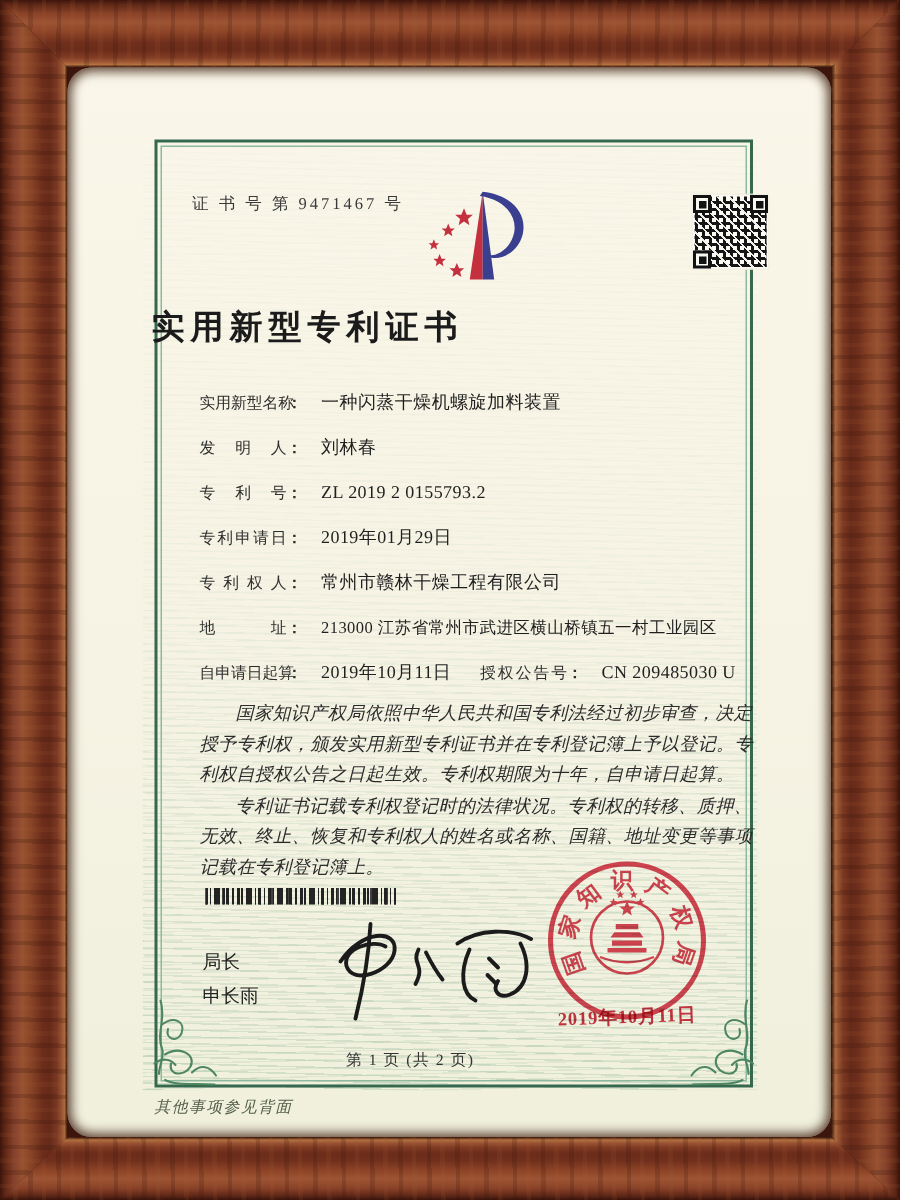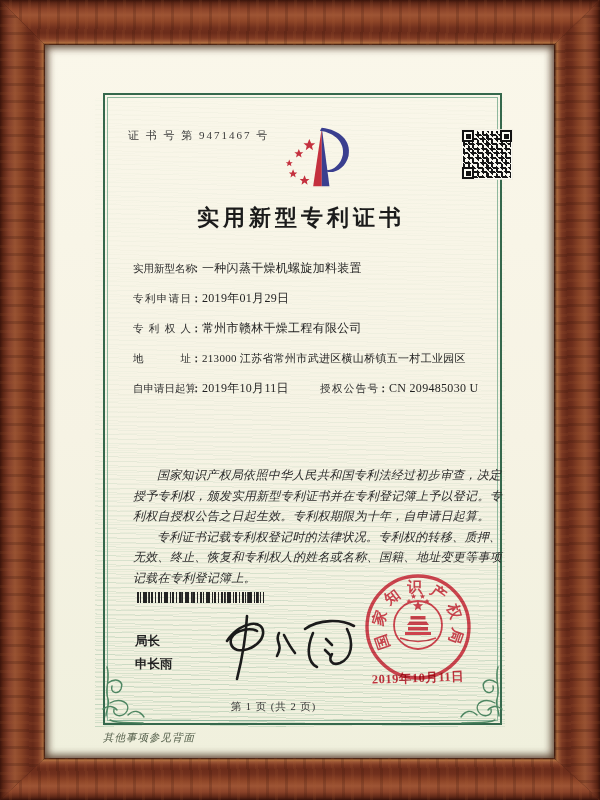--- a/index.html
+++ b/index.html
@@ -26,21 +26,21 @@
   .f-right{right:0;top:0;width:46px;height:800px;
     clip-path:polygon(46px 0,46px 800px,0 758px,0 45px);
     background:
       repeating-linear-gradient(-1deg, rgba(56,20,10,.22) 0 3px, rgba(0,0,0,0) 3px 8px, rgba(165,90,50,.13) 8px 11px, rgba(0,0,0,0) 11px 17px),
       linear-gradient(270deg,#36120a 0,#5c2514 3px,#84402a 9px,#975232 15px,#884326 21px,#6d2e1c 28px,#662a19 33px,#7a3822 38px,#955232 41px,#ab6a3c 43px,#2f0f08 46px);}
 
   
   .paper{position:absolute;left:45px;top:45px;width:509px;height:713px;
     background:linear-gradient(180deg,#faf7ea 0%,#f6f3e4 55%,#f0f0dd 100%);
     box-shadow:inset 0 3px 8px rgba(60,28,12,.45), inset 0 -3px 8px rgba(60,28,12,.40),
-               inset 3px 0 8px rgba(60,28,12,.40), inset -3px 0 8px rgba(60,28,12,.40);}
+               inset 3px 0 8px rgba(60,28,12,.40), inset -3px 0 8px rgba(60,28,12,.40);border-radius:16px;}
   .texture{position:absolute;left:50px;top:52px;width:410px;height:630px;pointer-events:none;
     background:
       repeating-linear-gradient(1.5deg, rgba(122,172,138,.28) 0 1px, rgba(0,0,0,0) 1px 4.5px),
       repeating-linear-gradient(-1.5deg, rgba(122,172,138,.16) 0 1px, rgba(0,0,0,0) 1px 5.5px);
     -webkit-mask-image:linear-gradient(180deg,rgba(0,0,0,.10) 0%,rgba(0,0,0,.16) 45%,rgba(0,0,0,.55) 72%,rgba(0,0,0,.95) 100%);
     mask-image:linear-gradient(180deg,rgba(0,0,0,.10) 0%,rgba(0,0,0,.16) 45%,rgba(0,0,0,.55) 72%,rgba(0,0,0,.95) 100%);}
 
   .green-border{position:absolute;left:58px;top:48px;width:395px;height:628px;
     border:2.5px solid #35684c;}
   .green-border-inner{position:absolute;inset:2px;border:1px solid #8fb89e;}
@@ -55,44 +55,44 @@
       box-shadow:0 0 0 1px rgba(240,238,225,.8);}
   .qr-data{position:absolute;inset:1px;
     background:
       repeating-linear-gradient(45deg, rgba(251,250,242,.95) 0 1.2px, rgba(0,0,0,0) 1.2px 5.4px),
       repeating-linear-gradient(0deg,#161616 0 2px, rgba(0,0,0,0) 2px 4.7px),
       repeating-linear-gradient(90deg,#161616 0 2px, rgba(0,0,0,0) 2px 4.7px);}
   .finder{position:absolute;width:8px;height:8px;border:2.5px solid #121212;background:#fbfaf2;}
   .finder::after{content:"";position:absolute;left:1.5px;top:1.5px;width:5px;height:5px;background:#121212;}
   .finder.tl{left:0;top:0;} .finder.tr{right:0;top:0;} .finder.bl{left:0;bottom:0;}
 
-  .title{position:absolute;left:56px;top:158px;width:400px;text-align:center;
+  .title{position:absolute;left:56px;top:158px;width:400px;text-align:left;
     font-size:22px;font-weight:600;letter-spacing:4px;color:#1b1b1b;}
 
   .fields{position:absolute;left:88px;top:214px;width:372px;}
   .frow{height:19px;line-height:19px;margin-bottom:11px;white-space:nowrap;font-size:12px;color:#222;}
   .flabel{display:inline-block;width:58px;text-align:justify;text-align-last:justify;
     font-size:10.5px;font-weight:400;color:#2e2e2e;vertical-align:baseline;}
   .flabel.small{width:58px;}
   .fcolon{display:inline-block;width:11px;font-size:10.5px;font-weight:600;color:#2e2e2e;}
-  .fvalue{font-size:12px;color:#1f1f1f;letter-spacing:.3px;}
+  .fvalue{font-size:12px;color:#1f1f1f;letter-spacing:.3px;margin-left:12px;}
   .fvalue.addr{font-size:11px;text-align:right;}
   .pair1{display:inline-block;width:187px;}
 
   .body-text{position:absolute;left:88px;top:420px;width:374px;}
   .body-text p{margin:0;font-size:12px;line-height:20.5px;text-indent:24px;
     font-style:italic;color:#2b2b2b;letter-spacing:.3px;}
 
   .barcode{position:absolute;left:92px;top:547px;width:127px;height:11px;
     background:
       repeating-linear-gradient(90deg,#232323 0 1px, rgba(0,0,0,0) 1px 3px),
       repeating-linear-gradient(90deg,#232323 0 2px, rgba(0,0,0,0) 2px 7px),
       repeating-linear-gradient(90deg, rgba(35,35,35,.85) 0 1px, rgba(0,0,0,0) 1px 11px);}
 
-  .signer{position:absolute;left:90px;top:585px;font-size:12.5px;font-weight:700;color:#222;line-height:23px;}
+  .signer{position:absolute;left:90px;top:585px;font-size:12.5px;font-weight:400;color:#222;line-height:23px;}
   .autograph{position:absolute;left:168px;top:562px;width:150px;height:78px;}
 
   .seal{position:absolute;left:318px;top:527px;width:110px;height:110px;opacity:.93;mix-blend-mode:multiply;}
   .seal-date{position:absolute;left:314px;top:625px;width:118px;text-align:center;
     font-size:12.5px;font-weight:700;color:#cb3646;letter-spacing:.5px;transform:rotate(-2deg);
     mix-blend-mode:multiply;}
 
   .page-num{position:absolute;left:58px;top:655px;width:341px;text-align:center;
     font-size:10.5px;color:#333;letter-spacing:1px;}
   .back-note{position:absolute;left:58px;top:686px;width:395px;text-align:left;
@@ -149,20 +149,22 @@
     <div class="qr-data"></div>
     <div class="finder tl"></div>
     <div class="finder tr"></div>
     <div class="finder bl"></div>
   </div>
 
   <div class="title">实用新型专利证书</div>
 
   <div class="fields">
     <div class="frow"><span class="flabel">实用新型名称</span><span class="fcolon">：</span><span class="fvalue">一种闪蒸干燥机螺旋加料装置</span></div>
+    <div class="frow"><span class="flabel">发明人</span><span class="fcolon">：</span><span class="fvalue">刘林春</span></div>
+    <div class="frow"><span class="flabel">专利号</span><span class="fcolon">：</span><span class="fvalue">ZL 2019 2 0155793.2</span></div>
     <div class="frow"><span class="flabel">专利申请日</span><span class="fcolon">：</span><span class="fvalue">2019年01月29日</span></div>
     <div class="frow"><span class="flabel">专利权人</span><span class="fcolon">：</span><span class="fvalue">常州市赣林干燥工程有限公司</span></div>
     <div class="frow"><span class="flabel">地址</span><span class="fcolon">：</span><span class="fvalue addr">213000 江苏省常州市武进区横山桥镇五一村工业园区</span></div>
     <div class="frow">
       <span class="pair1"><span class="flabel small">自申请日起算</span><span class="fcolon">：</span><span class="fvalue">2019年10月11日</span></span><span class="flabel small">授权公告号</span><span class="fcolon">：</span><span class="fvalue">CN 209485030 U</span>
     </div>
   </div>
 
   <div class="body-text">
     <p>国家知识产权局依照中华人民共和国专利法经过初步审查，决定授予专利权，颁发实用新型专利证书并在专利登记簿上予以登记。专利权自授权公告之日起生效。专利权期限为十年，自申请日起算。</p>

